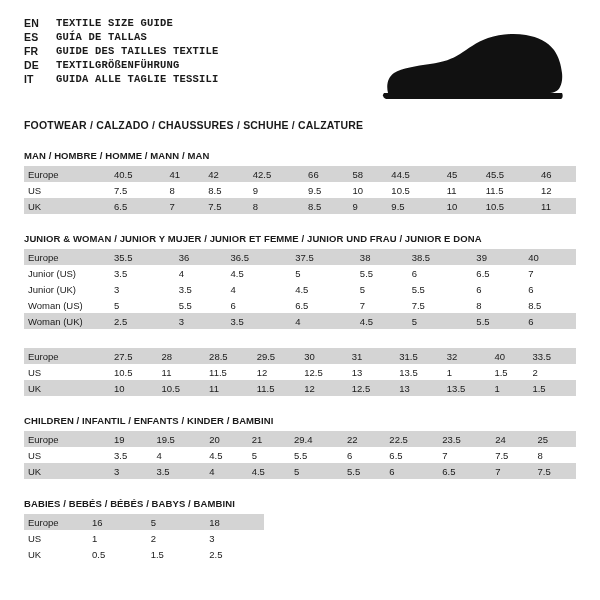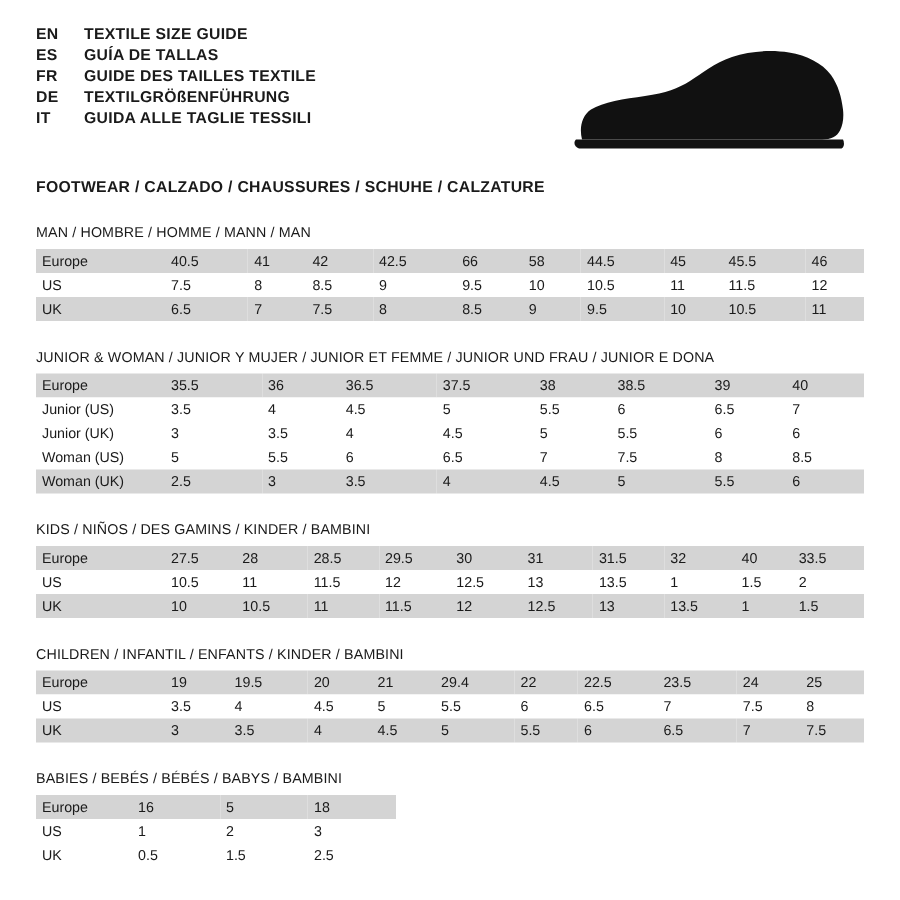--- a/index.html
+++ b/index.html
@@ -33,20 +33,21 @@
     white-space: nowrap;
   }
   .lang-code {
     width: 32px;
     font-weight: bold;
     letter-spacing: 0.2px;
   }
   .lang-title {
     font-weight: bold;
     letter-spacing: 0.2px;
+    font-family: Liberation Mono, monospace;
   }
 
   .shoe-wrap {
     width: 200px;
     height: 72px;
     margin-right: 10px;
     margin-top: 12px;
     display: flex;
     align-items: center;
     justify-content: flex-end;
@@ -57,21 +58,21 @@
     font-size: 10.5px;
     font-weight: bold;
     letter-spacing: 0.2px;
     margin-top: 17px;
   }
 
   
   .group { margin-top: 19px; }
   .group-title {
     font-size: 9.5px;
-    font-weight: normal;
+    font-weight: bold;
     letter-spacing: 0.1px;
     margin-bottom: 5px;
   }
   table.sizes {
     border-collapse: collapse;
     width: 100%;
     font-size: 9.5px;
   }
   table.sizes.short { width: 240px; }
   table.sizes td {
@@ -231,21 +232,20 @@
           <td class="val">4.5</td>
           <td class="val">5</td>
           <td class="val">5.5</td>
           <td class="val">6</td>
         </tr>
       </tbody>
     </table>
   </div>
 
   <div class="group">
-    <div class="group-title">KIDS / NIÑOS / DES GAMINS / KINDER / BAMBINI</div>
     <table class="sizes">
       <tbody>
         <tr class="shaded">
           <td class="rowlabel">Europe</td>
           <td class="val">27.5</td>
           <td class="val">28</td>
           <td class="val">28.5</td>
           <td class="val">29.5</td>
           <td class="val">30</td>
           <td class="val">31</td>

